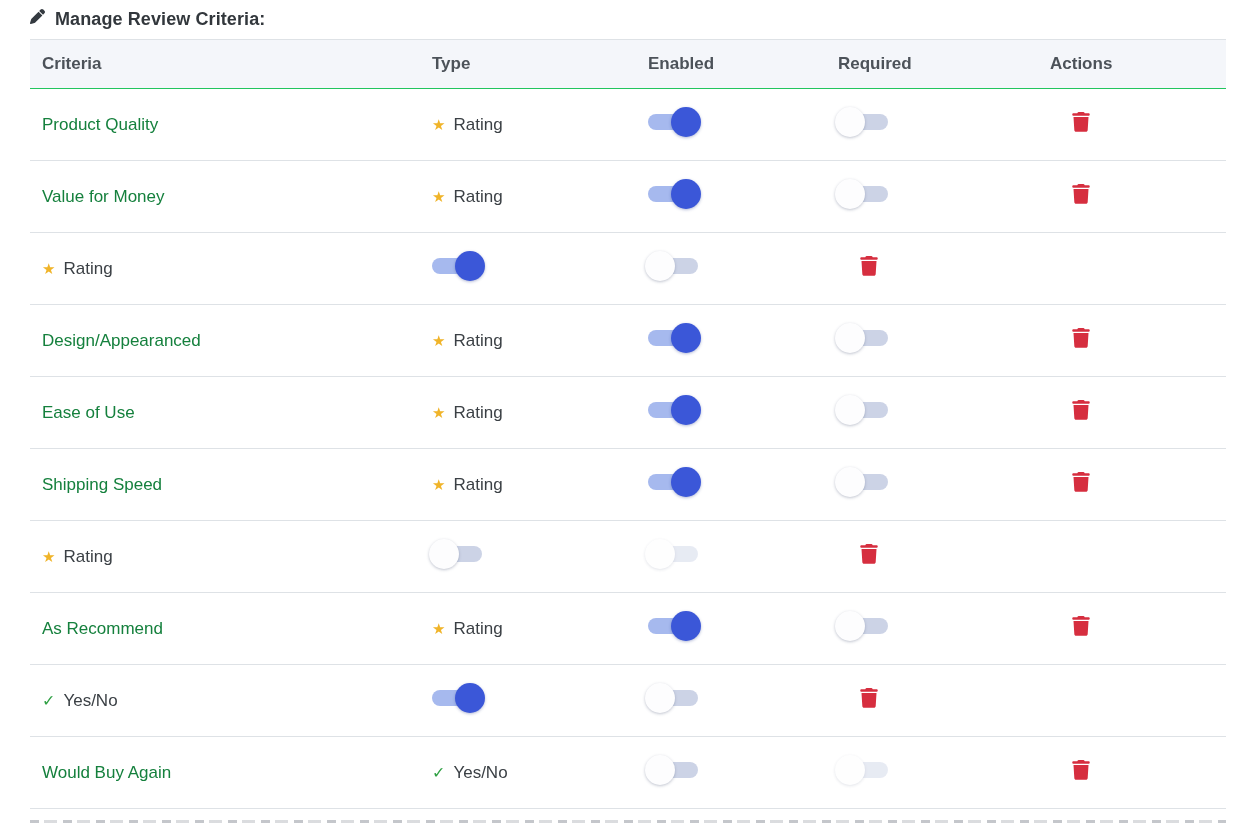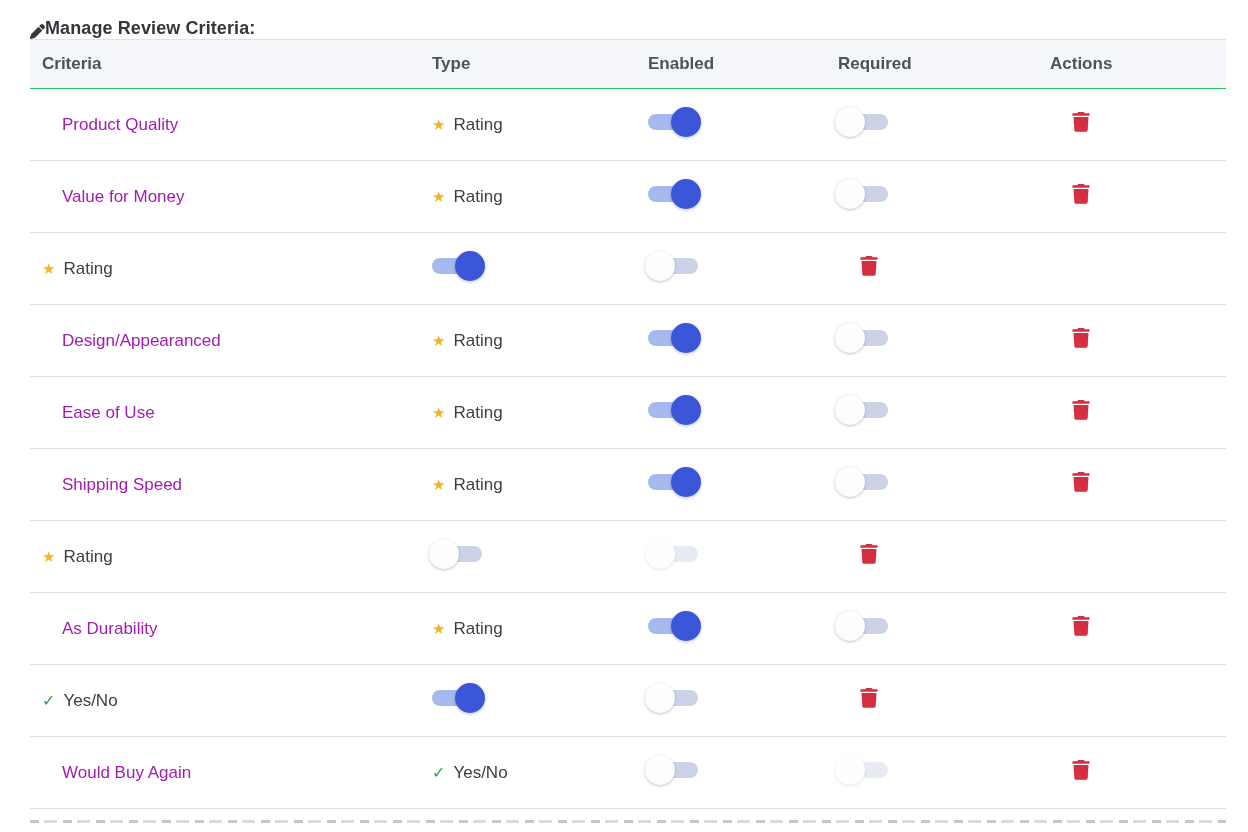--- a/index.html
+++ b/index.html
@@ -8,21 +8,22 @@
     background: #ffffff;
     overflow: hidden;
     font-family: "Liberation Sans", sans-serif;
     color: #3b4045;
   }
   
   .title-row {
     padding: 9px 0 0 30px;
     height: 39px;
     display: flex;
-    align-items: flex-end;
+    align-items: flex-start;
+    gap: 10px;
   }
   .title-row svg { display: block; }
   .page-title {
     font-size: 18px;
     font-weight: 700;
     color: #32373c;
     letter-spacing: .1px;
   }
   
   .table {
@@ -43,21 +44,21 @@
     font-size: 17px;
     font-weight: 600;
     color: #4c5259;
   }
   .trow {
     height: 72px;
     border-bottom: 1px solid #dee2e6;
     background: #ffffff;
     font-size: 17px;
   }
-  .cell-criteria { color: #a21caf; margin-left: 20px; }
+  .cell-criteria { color: #15803d; }
   .cell-type { display: flex; align-items: center; gap: 8px; color: #3b4045; }
   .type-icon.rating { color: var(--star, #f0b429); font-size: 15px; line-height: 1; }
   .type-icon.yesno  { color: var(--check, #2fa043); font-size: 16px; line-height: 1; font-weight: 400; }
   
   .toggle {
     position: relative;
     width: 50px; height: 16px;
     border-radius: 8px;
     cursor: pointer;
     display: inline-block;
@@ -306,21 +307,21 @@
         <span>
           <svg width="18" height="20" viewBox="0 0 448 512" aria-hidden="true" fill="#d62e3f">
             <path d="M135.2 17.7L128 32H32C14.3 32 0 46.3 0 64S14.3 96 32 96H416c17.7 0 32-14.3 32-32s-14.3-32-32-32H320l-7.2-14.3C307.4 6.8 296.3 0 284.2 0H163.8c-12.1 0-23.2 6.8-28.6 17.7zM416 128H32L53.2 467c1.4 22.5 20.1 40 42.6 40H352.2c22.5 0 41.2-17.5 42.6-40L416 128z"></path>
           </svg>
         </span>
       </button>
     </div>
   </div>
 
   <div class="grid trow">
-    <div class="cell-criteria">As Durability</div>
+    <div class="cell-criteria">As Recommend</div>
     <div class="cell-type">
       <span class="type-icon rating">★</span>
       <span class="type-label">Rating</span>
     </div>
     <div>
       <div class="toggle on">
         <div class="knob"></div>
       </div>
     </div>
     <div>

